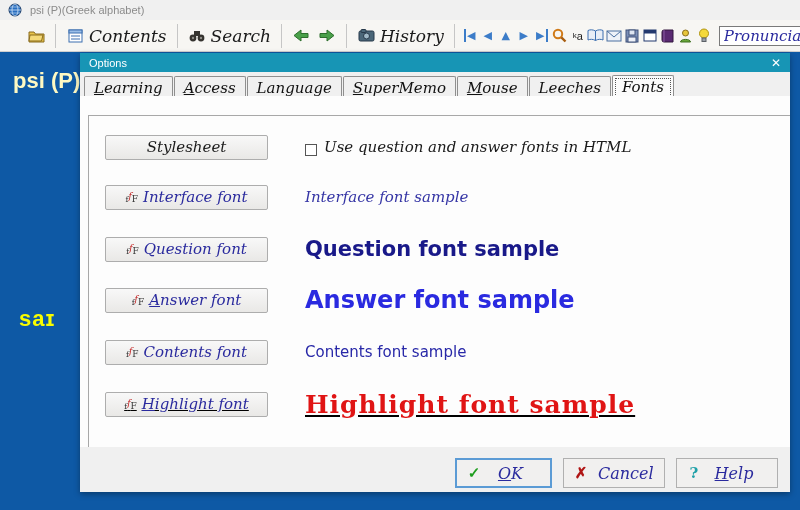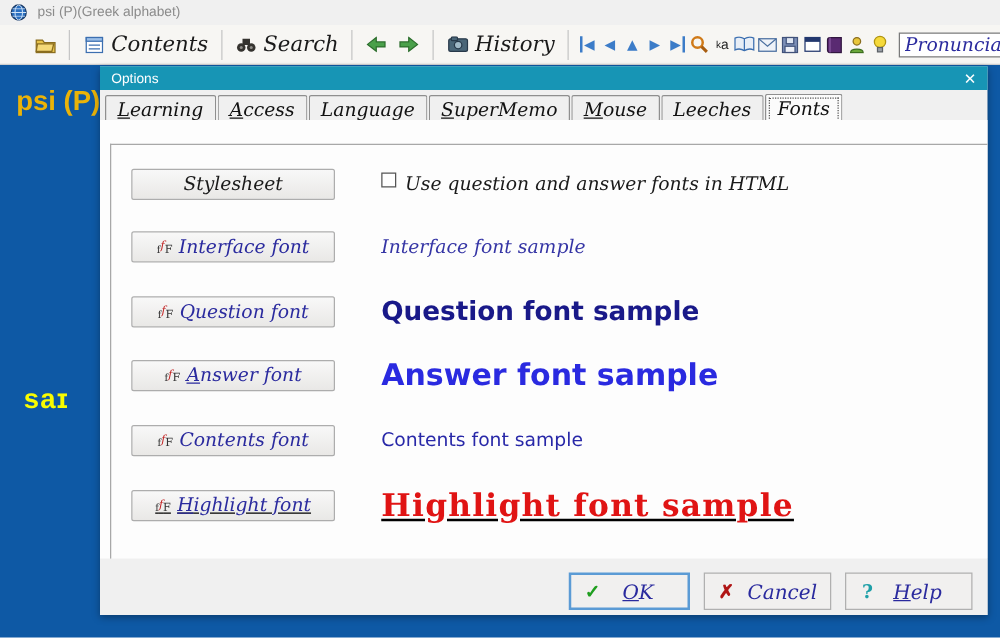--- a/index.html
+++ b/index.html
@@ -34,21 +34,21 @@
   .mini-icon { flex:none; width:18px; height:16px; display:inline-flex; align-items:center; justify-content:center; }
   .ka-ic::before { content:"k"; font-size:8px; vertical-align:top; color:#222; font-family:"Liberation Sans",sans-serif; }
   .ka-ic::after { content:"a"; font-size:11px; color:#222; font-family:"Liberation Sans",sans-serif; }
   .tb-input {
     width:138px; height:20px; background:#fff; border:1px solid #7a7a7a;
     font-family:"DejaVu Serif",serif; font-style:italic; font-size:15px; color:#2a2a9e;
     padding:0 4px; margin-left:6px;
   }
   
   .el-title {
-    position:absolute; left:13px; top:68px; color:#eab308;
+    position:absolute; left:13px; top:68px; color:#fef9c3;
     font-family:"Liberation Sans",sans-serif; font-weight:bold; font-size:22px;
   }
   .el-pron {
     position:absolute; left:19px; top:306px; color:#f8fc00;
     font-family:"Liberation Sans",sans-serif; font-weight:bold; font-size:22px; letter-spacing:1px;
   }
   
   .dialog {
     position:absolute; left:80px; top:53px; width:710px; height:439px;
     background:#f0f0f0; box-shadow:0 2px 6px rgba(0,0,0,.35);
@@ -80,21 +80,21 @@
     background:linear-gradient(#f8f8f8,#e9e8e6); border:1px solid #adadad; border-radius:2px;
     display:flex; align-items:center; justify-content:center; gap:5px;
     font-style:italic; font-size:15px; color:#2a2a9e; cursor:default;
   }
   .fbtn.plain { color:#1a1a1a; }
   .ficon { display:inline-flex; align-items:flex-end; line-height:1; font-family:"DejaVu Serif",serif; }
   .fi1::before { content:"f"; font-size:8px; color:#333; font-style:normal; }
   .fi2::before { content:"f"; font-size:9px; color:#c22222; font-style:italic; position:relative; top:-3px; }
   .fi3::before { content:"F"; font-size:9px; color:#333; font-style:normal; }
   .sample { margin-left:37px; white-space:nowrap; }
-  .chkrow { display:flex; align-items:flex-start; gap:7px; margin-left:37px; }
+  .chkrow { display:flex; align-items:flex-end; gap:7px; margin-left:37px; }
   .chkbox { width:12px; height:12px; border:1px solid #555; background:#fff; flex:none; }
   .chklabel { font-style:italic; font-size:15px; color:#1a1a1a; }
   .s-interface { font-style:italic; font-size:15px; color:#3535a5; }
   .s-question { font-family:"DejaVu Sans",sans-serif; font-weight:bold; font-size:21px; color:#191989; }
   .s-answer { font-family:"DejaVu Sans",sans-serif; font-weight:bold; font-size:24px; color:#2a2ae0; }
   .s-contents { font-family:"DejaVu Sans",sans-serif; font-size:15px; color:#2828a8; }
   .s-highlight { font-family:"DejaVu Serif",serif; font-weight:bold; font-size:25px; color:#e01414; letter-spacing:1px; }
   
   .footer { position:absolute; left:0; top:394px; width:710px; height:45px; background:#f0f0f0; }
   .fo-btn {

